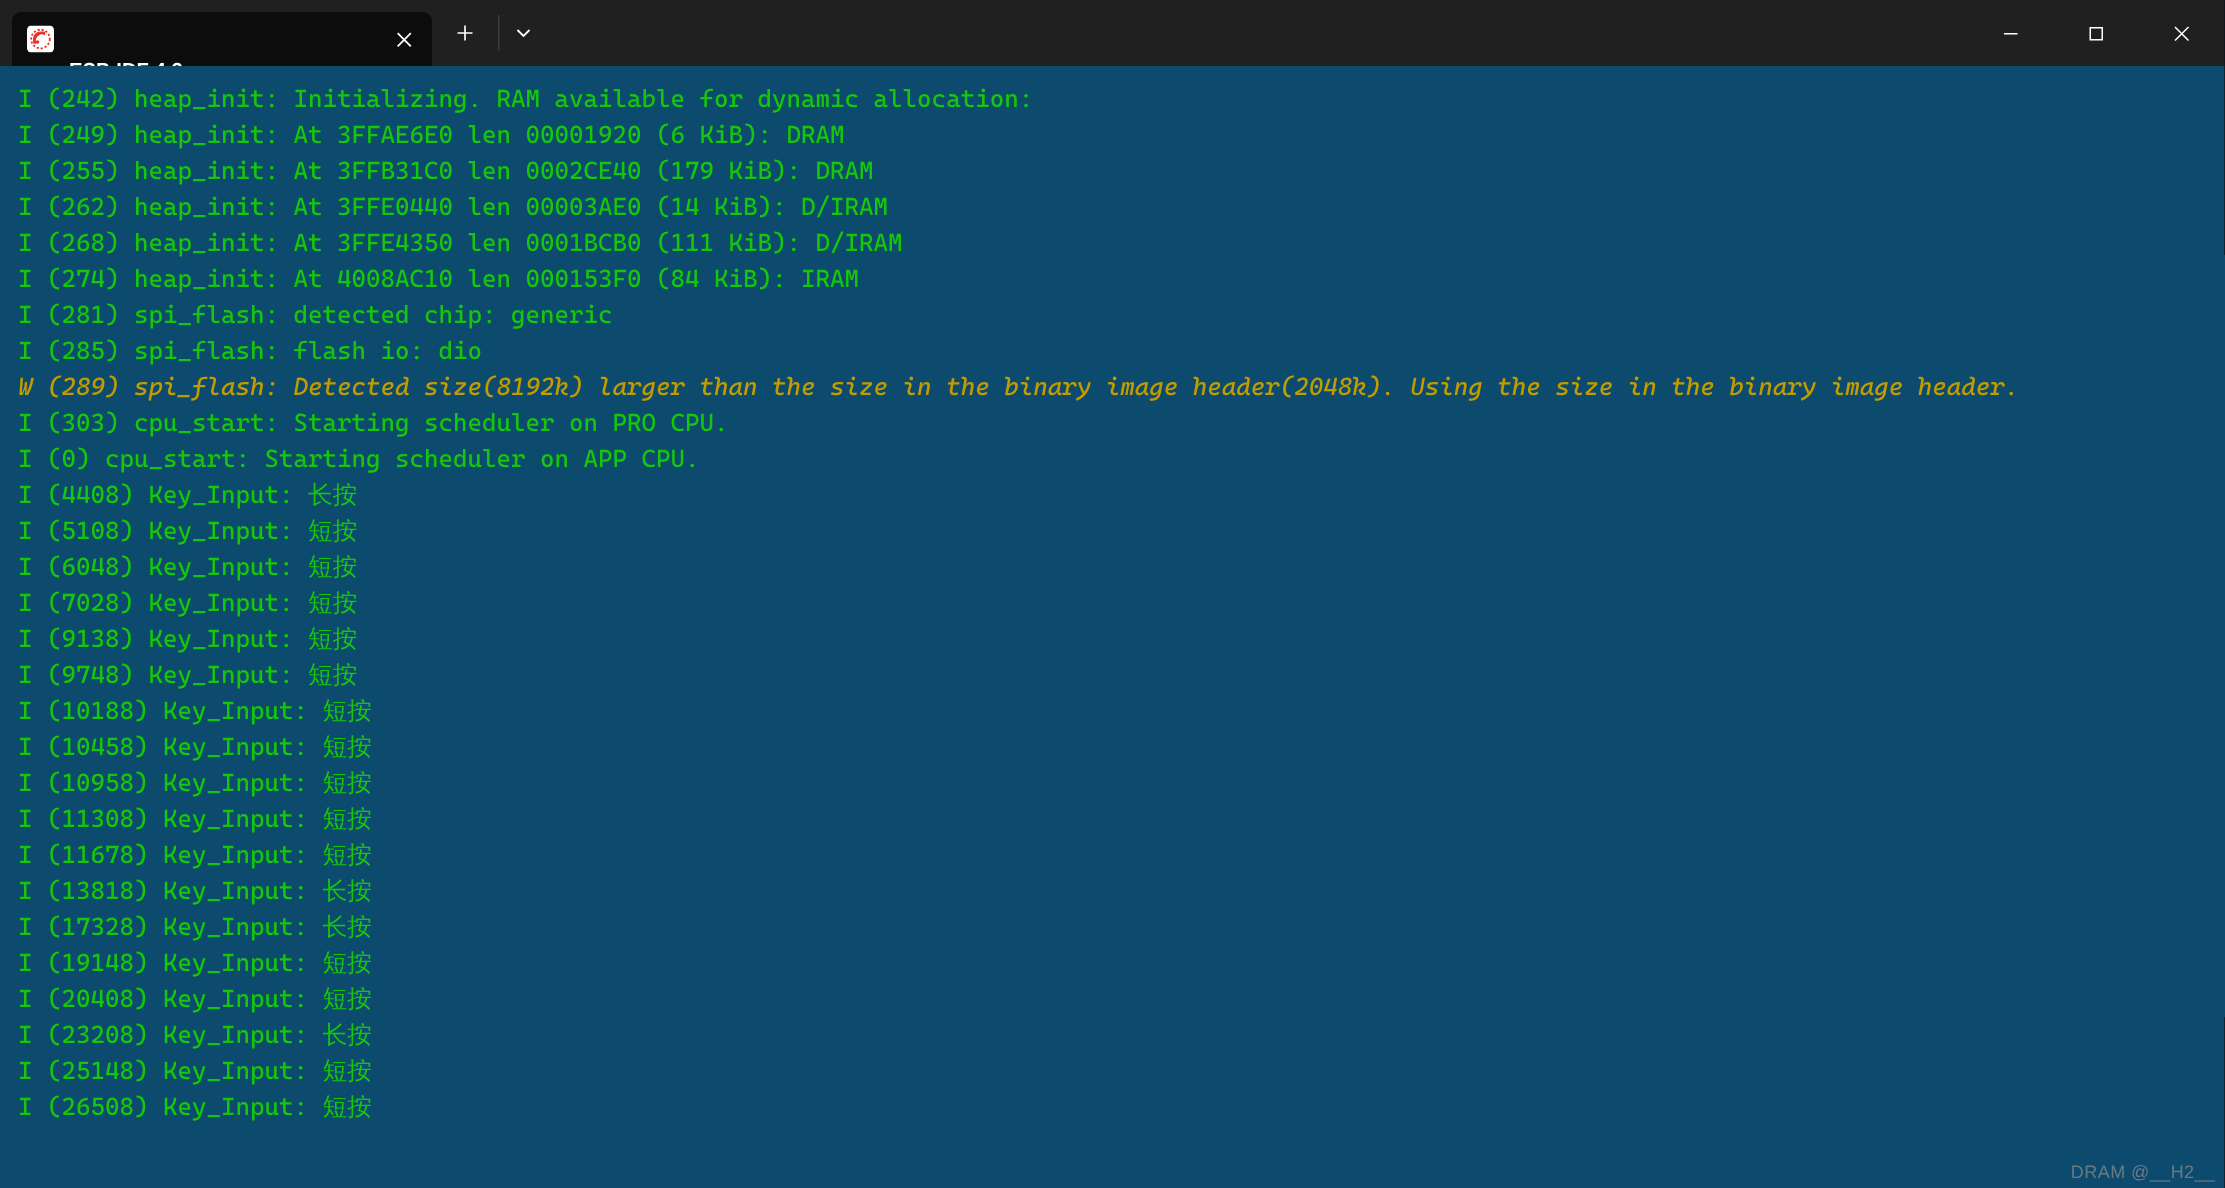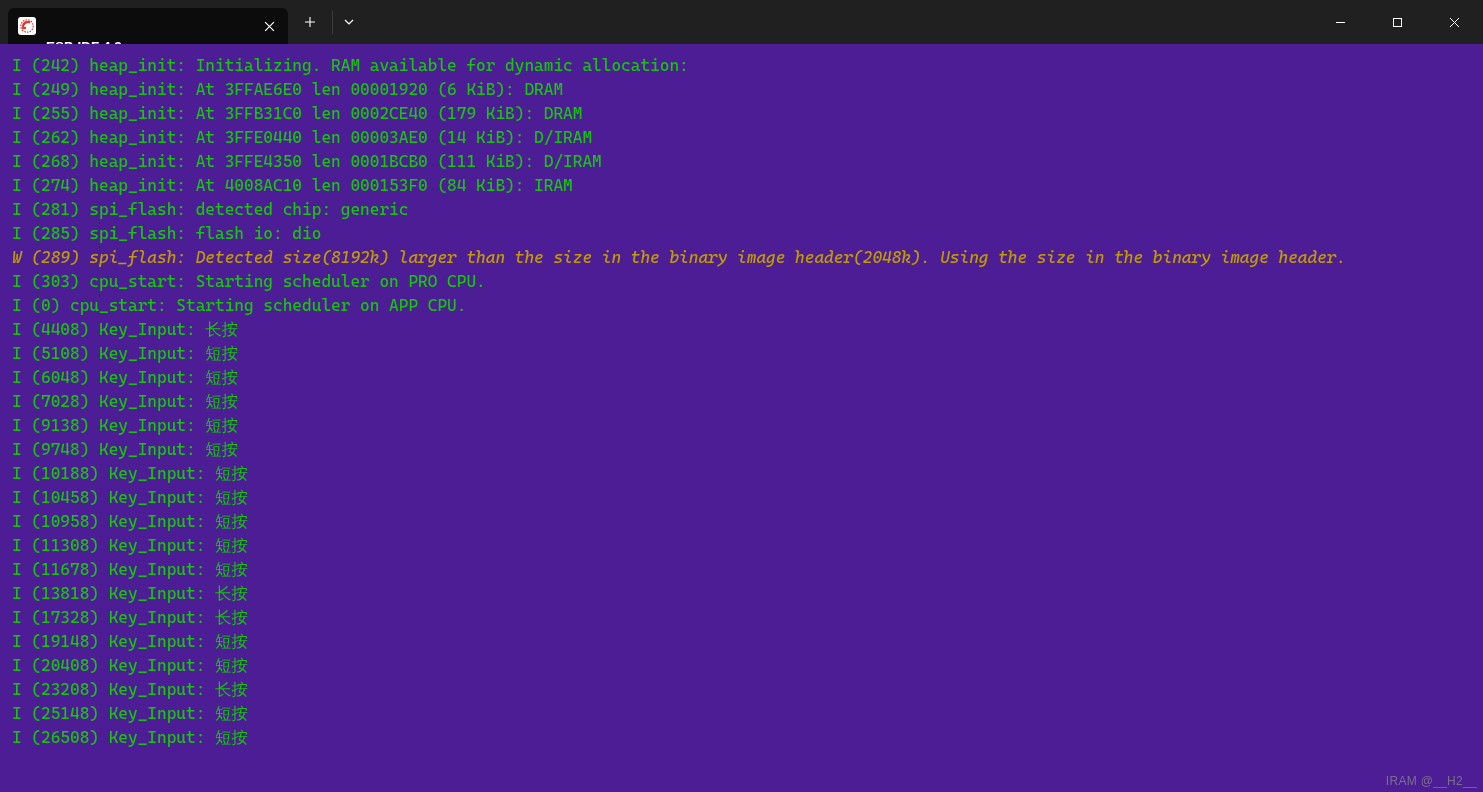--- a/index.html
+++ b/index.html
@@ -95,21 +95,21 @@
   .win-btn {
     width: 57px;
     height: 44px;
     display: flex;
     align-items: center;
     justify-content: center;
     color: #ffffff;
   }
   .terminal {
     flex: 1;
-    background: #4c1d95;
+    background: #0c4a6e;
     padding: 10px 12px 4px 12px;
     font-size: 16.5px;
     line-height: 24px;
     white-space: pre-wrap;
     word-break: break-all;
     overflow: hidden;
   }
   .line { }
   .lvl-I { color: #16c60c; }
   .lvl-W { color: #c19c00; font-style: italic; }
@@ -173,14 +173,14 @@
       <div class="win-btn close">
         <svg width="11" height="11" viewBox="0 0 11 11">
             <path d="M1 1 L10 10 M10 1 L1 10" stroke="#ffffff" stroke-width="1"></path>
           </svg>
       </div>
     </div>
   </div>
 
   <div class="terminal" id="terminal"><div class="line lvl-I">I (242) heap_init: Initializing. RAM available for dynamic allocation:</div><div class="line lvl-I">I (249) heap_init: At 3FFAE6E0 len 00001920 (6 KiB): DRAM</div><div class="line lvl-I">I (255) heap_init: At 3FFB31C0 len 0002CE40 (179 KiB): DRAM</div><div class="line lvl-I">I (262) heap_init: At 3FFE0440 len 00003AE0 (14 KiB): D/IRAM</div><div class="line lvl-I">I (268) heap_init: At 3FFE4350 len 0001BCB0 (111 KiB): D/IRAM</div><div class="line lvl-I">I (274) heap_init: At 4008AC10 len 000153F0 (84 KiB): IRAM</div><div class="line lvl-I">I (281) spi_flash: detected chip: generic</div><div class="line lvl-I">I (285) spi_flash: flash io: dio</div><div class="line lvl-W">W (289) spi_flash: Detected size(8192k) larger than the size in the binary image header(2048k). Using the size in the binary image header.</div><div class="line lvl-I">I (303) cpu_start: Starting scheduler on PRO CPU.</div><div class="line lvl-I">I (0) cpu_start: Starting scheduler on APP CPU.</div><div class="line lvl-I">I (4408) Key_Input: 长按</div><div class="line lvl-I">I (5108) Key_Input: 短按</div><div class="line lvl-I">I (6048) Key_Input: 短按</div><div class="line lvl-I">I (7028) Key_Input: 短按</div><div class="line lvl-I">I (9138) Key_Input: 短按</div><div class="line lvl-I">I (9748) Key_Input: 短按</div><div class="line lvl-I">I (10188) Key_Input: 短按</div><div class="line lvl-I">I (10458) Key_Input: 短按</div><div class="line lvl-I">I (10958) Key_Input: 短按</div><div class="line lvl-I">I (11308) Key_Input: 短按</div><div class="line lvl-I">I (11678) Key_Input: 短按</div><div class="line lvl-I">I (13818) Key_Input: 长按</div><div class="line lvl-I">I (17328) Key_Input: 长按</div><div class="line lvl-I">I (19148) Key_Input: 短按</div><div class="line lvl-I">I (20408) Key_Input: 短按</div><div class="line lvl-I">I (23208) Key_Input: 长按</div><div class="line lvl-I">I (25148) Key_Input: 短按</div><div class="line lvl-I">I (26508) Key_Input: 短按</div></div>
 
-  <div class="watermark">IRAM @__H2__</div>
+  <div class="watermark">DRAM @__H2__</div>
 </div>
 
 </body></html>

